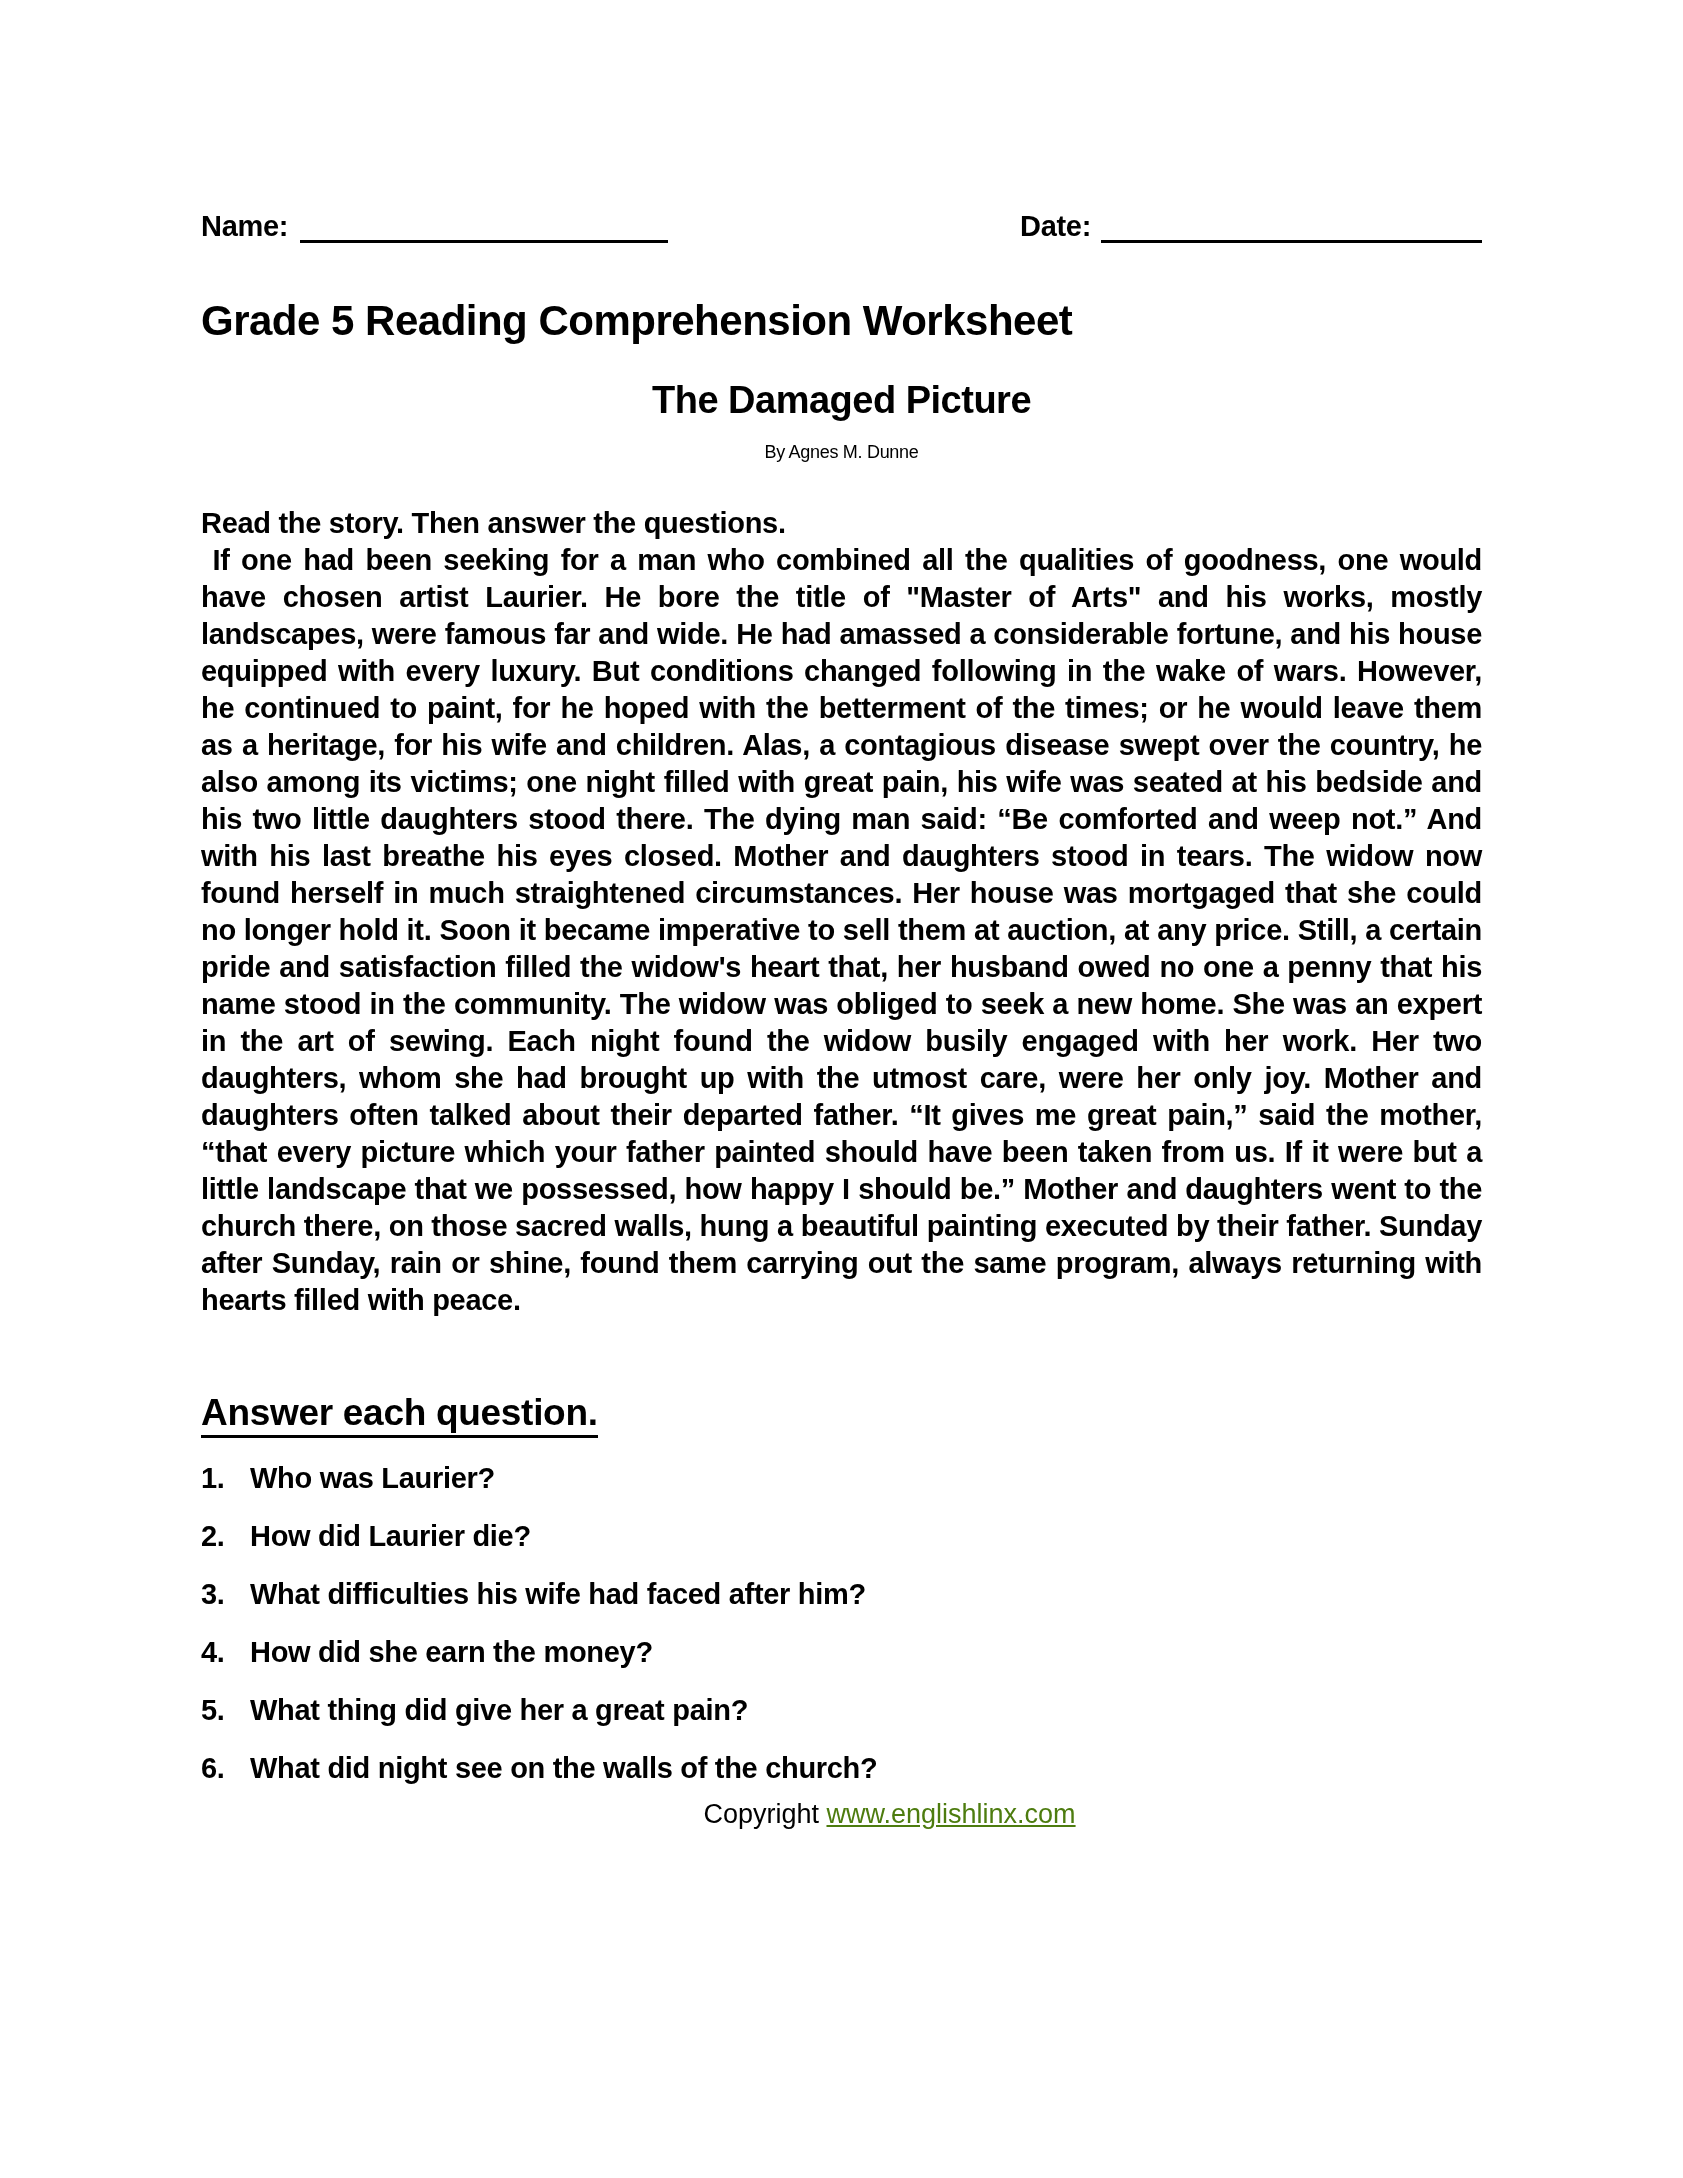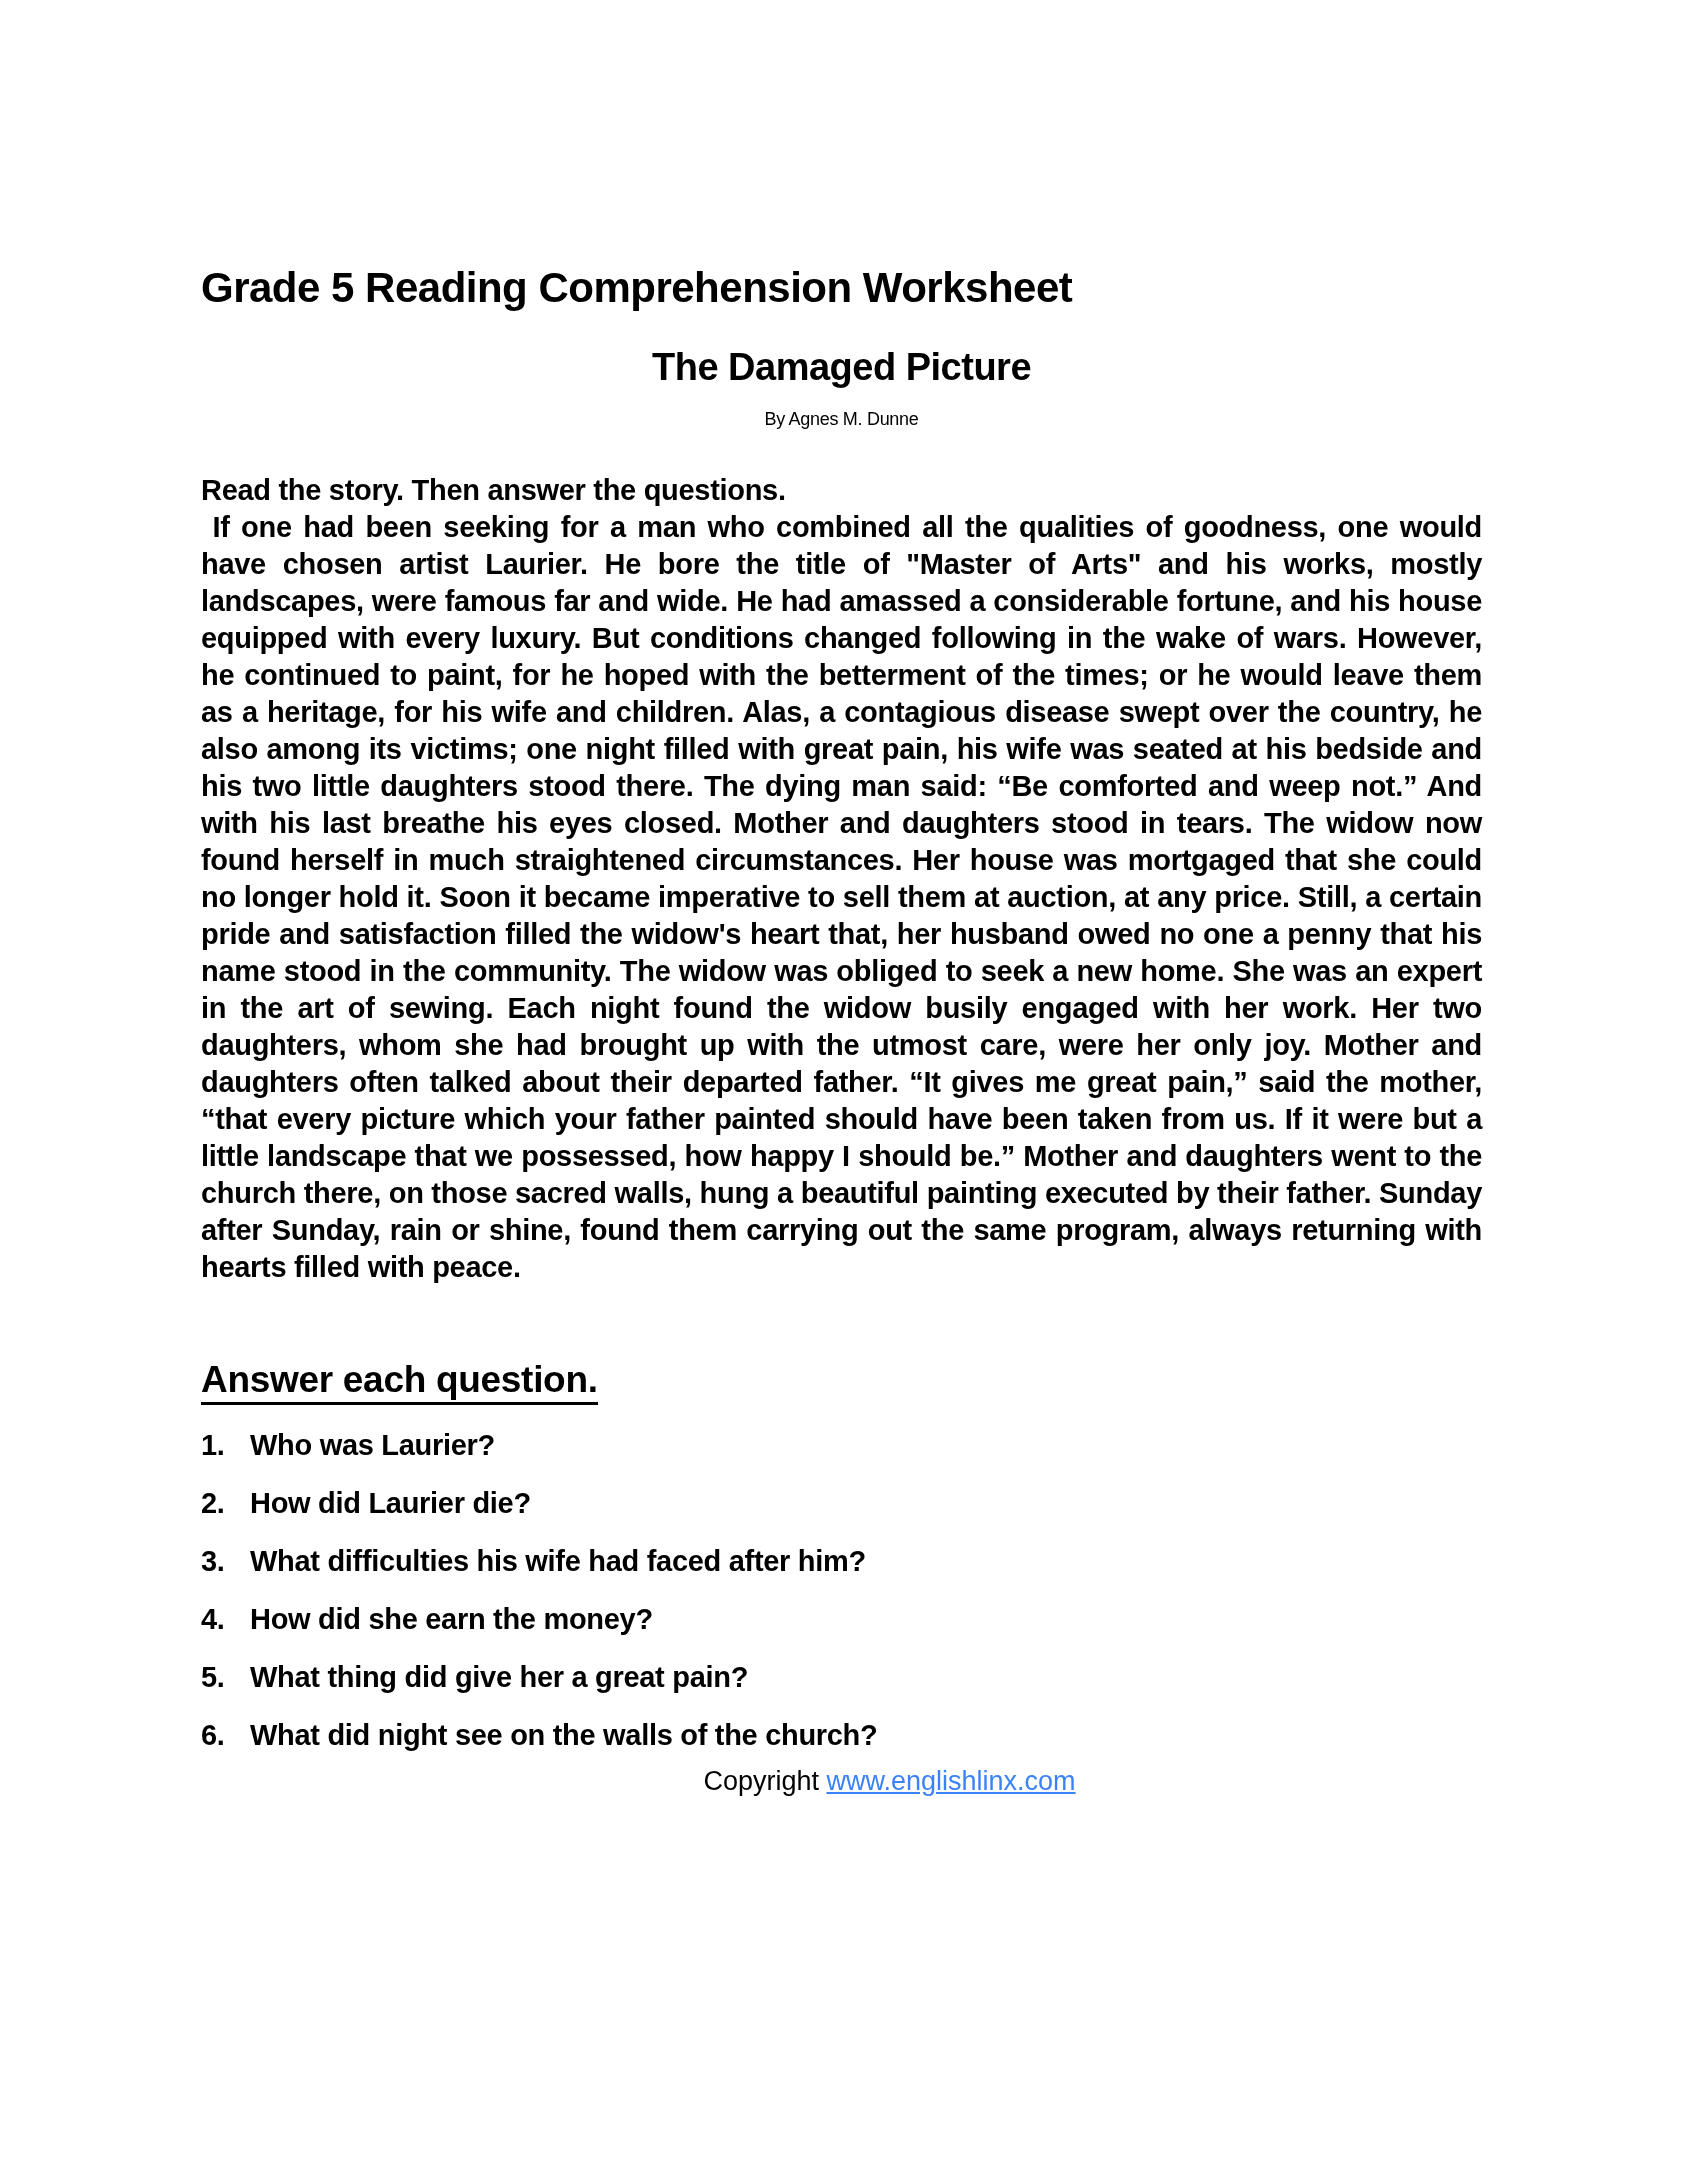--- a/index.html
+++ b/index.html
@@ -104,29 +104,39 @@
 
   
   .footer {
     margin-top: 12px;
     text-align: center;
     font-size: 27px;
     position: relative;
     left: 48px;
   }
   .footer a {
-    color: #3b82f6;
+    color: #4d7c0f;
     text-decoration: underline;
   }
 </style>
 </head>
 <body>
 
 <div class="page">
 
+  <div class="header-row">
+    <div class="blank-group">
+      <span>Name:</span>
+      <span class="blank-line name-line"></span>
+    </div>
+    <div class="blank-group">
+      <span>Date:</span>
+      <span class="blank-line date-line"></span>
+    </div>
+  </div>
 
   <div class="main-title">Grade 5 Reading Comprehension Worksheet</div>
 
   <div class="story-title">The Damaged Picture</div>
 
   <div class="byline">By Agnes M. Dunne</div>
 
   <div class="instructions">Read the story. Then answer the questions.</div>
 
   <div class="story">&nbsp;If one had been seeking for a man who combined all the qualities of goodness, one would have chosen artist Laurier. He bore the title of "Master of Arts" and his works, mostly landscapes, were famous far and wide. He had amassed a considerable fortune, and his house equipped with every luxury. But conditions changed following in the wake of wars. However, he continued to paint, for he hoped with the betterment of the times; or he would leave them as a heritage, for his wife and children. Alas, a contagious disease swept over the country, he also among its victims; one night filled with great pain, his wife was seated at his bedside and his two little daughters stood there. The dying man said: “Be comforted and weep not.” And with his last breathe his eyes closed. Mother and daughters stood in tears. The widow now found herself in much straightened circumstances. Her house was mortgaged that she could no longer hold it. Soon it became imperative to sell them at auction, at any price. Still, a certain pride and satisfaction filled the widow's heart that, her husband owed no one a penny that his name stood in the community. The widow was obliged to seek a new home. She was an expert in the art of sewing. Each night found the widow busily engaged with her work. Her two daughters, whom she had brought up with the utmost care, were her only joy. Mother and daughters often talked about their departed father. “It gives me great pain,” said the mother, “that every picture which your father painted should have been taken from us. If it were but a little landscape that we possessed, how happy I should be.” Mother and daughters went to the church there, on those sacred walls, hung a beautiful painting executed by their father. Sunday after Sunday, rain or shine, found them carrying out the same program, always returning with hearts filled with peace.</div>

